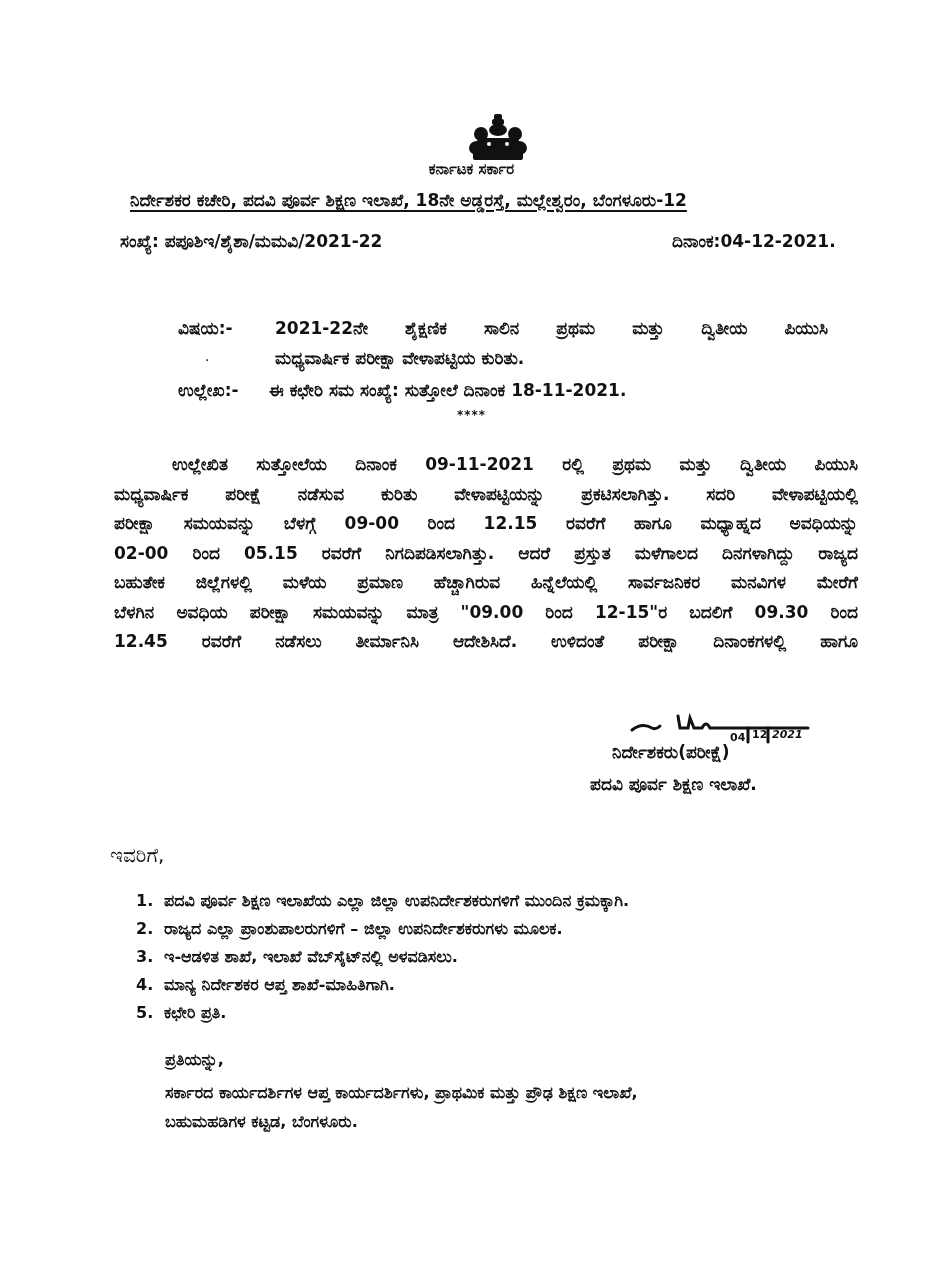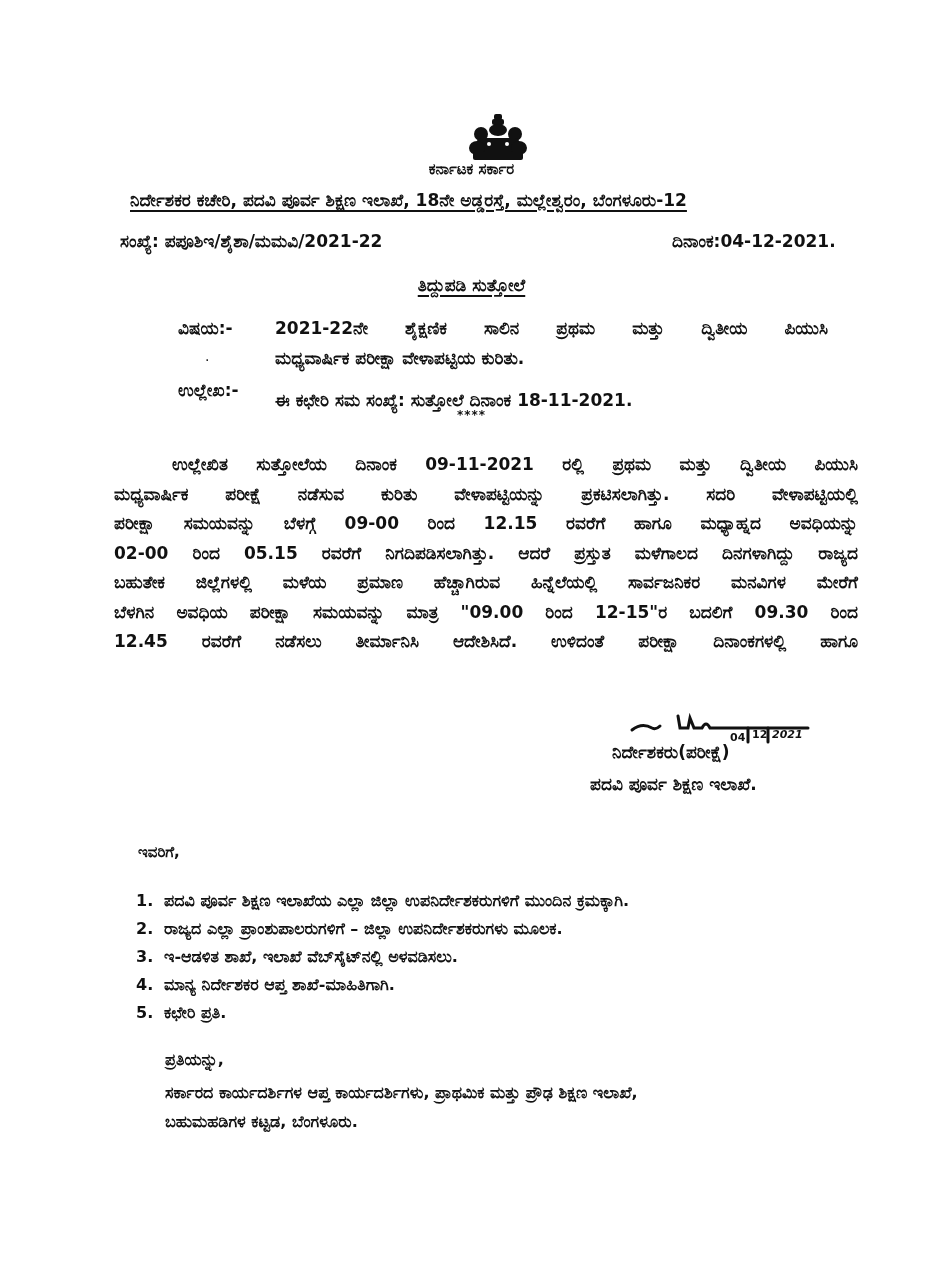--- a/index.html
+++ b/index.html
@@ -56,21 +56,21 @@
       font-size: 17px; font-weight: bold;
     }
     .subject-label { left: 178px; top: 318px; }
     .subject-line1 {
       left: 275px; top: 318px; width: 553px;
       text-align: justify; text-align-last: justify; white-space: nowrap;
     }
     .subject-line2 { left: 275px; top: 348px; white-space: nowrap; }
     .dot { left: 205px; top: 348px; font-size: 14px; }
     .ref-label { left: 178px; top: 380px; }
-    .ref-text { left: 275px; top: 380px; white-space: nowrap; margin-top: 10px; }
+    .ref-text { left: 269px; top: 380px; white-space: nowrap; }
     .stars {
       left: 0; width: 943px; top: 408px; text-align: center;
       font-size: 12px; font-weight: bold; letter-spacing: 1px;
     }
     .body-para {
       left: 114px; top: 450px; width: 744px;
       font-size: 17px; font-weight: bold; line-height: 29.5px;
     }
     .body-para .line {
       display: block; white-space: nowrap;
@@ -81,21 +81,21 @@
     .signature {
       left: 628px; top: 708px; width: 190px; height: 36px; text-decoration: underline;
     }
     .sign-title {
       left: 612px; top: 742px; font-size: 17px; font-weight: bold; white-space: nowrap;
     }
     .sign-dept {
       left: 590px; top: 774px; font-size: 17px; font-weight: bold; white-space: nowrap;
     }
     .to-label {
-      left: 110px; top: 843px; font-size: 15px; font-weight: bold; margin-left: 28px;
+      left: 110px; top: 843px; font-size: 20px; font-weight: normal;
     }
     .recipients {
       left: 136px; top: 891px; width: 720px;
       margin: 0; padding: 0; list-style: none;
       font-size: 16px; font-weight: bold;
     }
     .recipients li {
       height: 28px; white-space: nowrap;
     }
     .recipients .num {
@@ -132,21 +132,20 @@
       </g>
     </svg>
   </div>
 
   <div class="abs gov-name">ಕರ್ನಾಟಕ ಸರ್ಕಾರ</div>
   <div class="abs office">ನಿರ್ದೇಶಕರ ಕಚೇರಿ, ಪದವಿ ಪೂರ್ವ ಶಿಕ್ಷಣ ಇಲಾಖೆ, 18ನೇ ಅಡ್ಡರಸ್ತೆ, ಮಲ್ಲೇಶ್ವರಂ, ಬೆಂಗಳೂರು-12</div>
 
   <div class="abs ref-no">ಸಂಖ್ಯೆ: ಪಪೂಶಿಇ/ಶೈಶಾ/ಮಮವಿ/2021-22</div>
   <div class="abs date">ದಿನಾಂಕ:04-12-2021.</div>
 
-  <div class="abs heading">ತಿದ್ದುಪಡಿ ಸುತ್ತೋಲೆ</div>
 
   <div class="abs row-label subject-label">ವಿಷಯ:-</div>
   <div class="abs row-text subject-line1">2021-22ನೇ ಶೈಕ್ಷಣಿಕ ಸಾಲಿನ ಪ್ರಥಮ ಮತ್ತು ದ್ವಿತೀಯ ಪಿಯುಸಿ</div>
   <div class="abs dot">.</div>
   <div class="abs row-text subject-line2">ಮಧ್ಯವಾರ್ಷಿಕ ಪರೀಕ್ಷಾ ವೇಳಾಪಟ್ಟಿಯ ಕುರಿತು.</div>
 
   <div class="abs row-label ref-label">ಉಲ್ಲೇಖ:-</div>
   <div class="abs row-text ref-text">ಈ ಕಛೇರಿ ಸಮ ಸಂಖ್ಯೆ: ಸುತ್ತೋಲೆ ದಿನಾಂಕ 18-11-2021.</div>
 
   <div class="abs stars">****</div>

